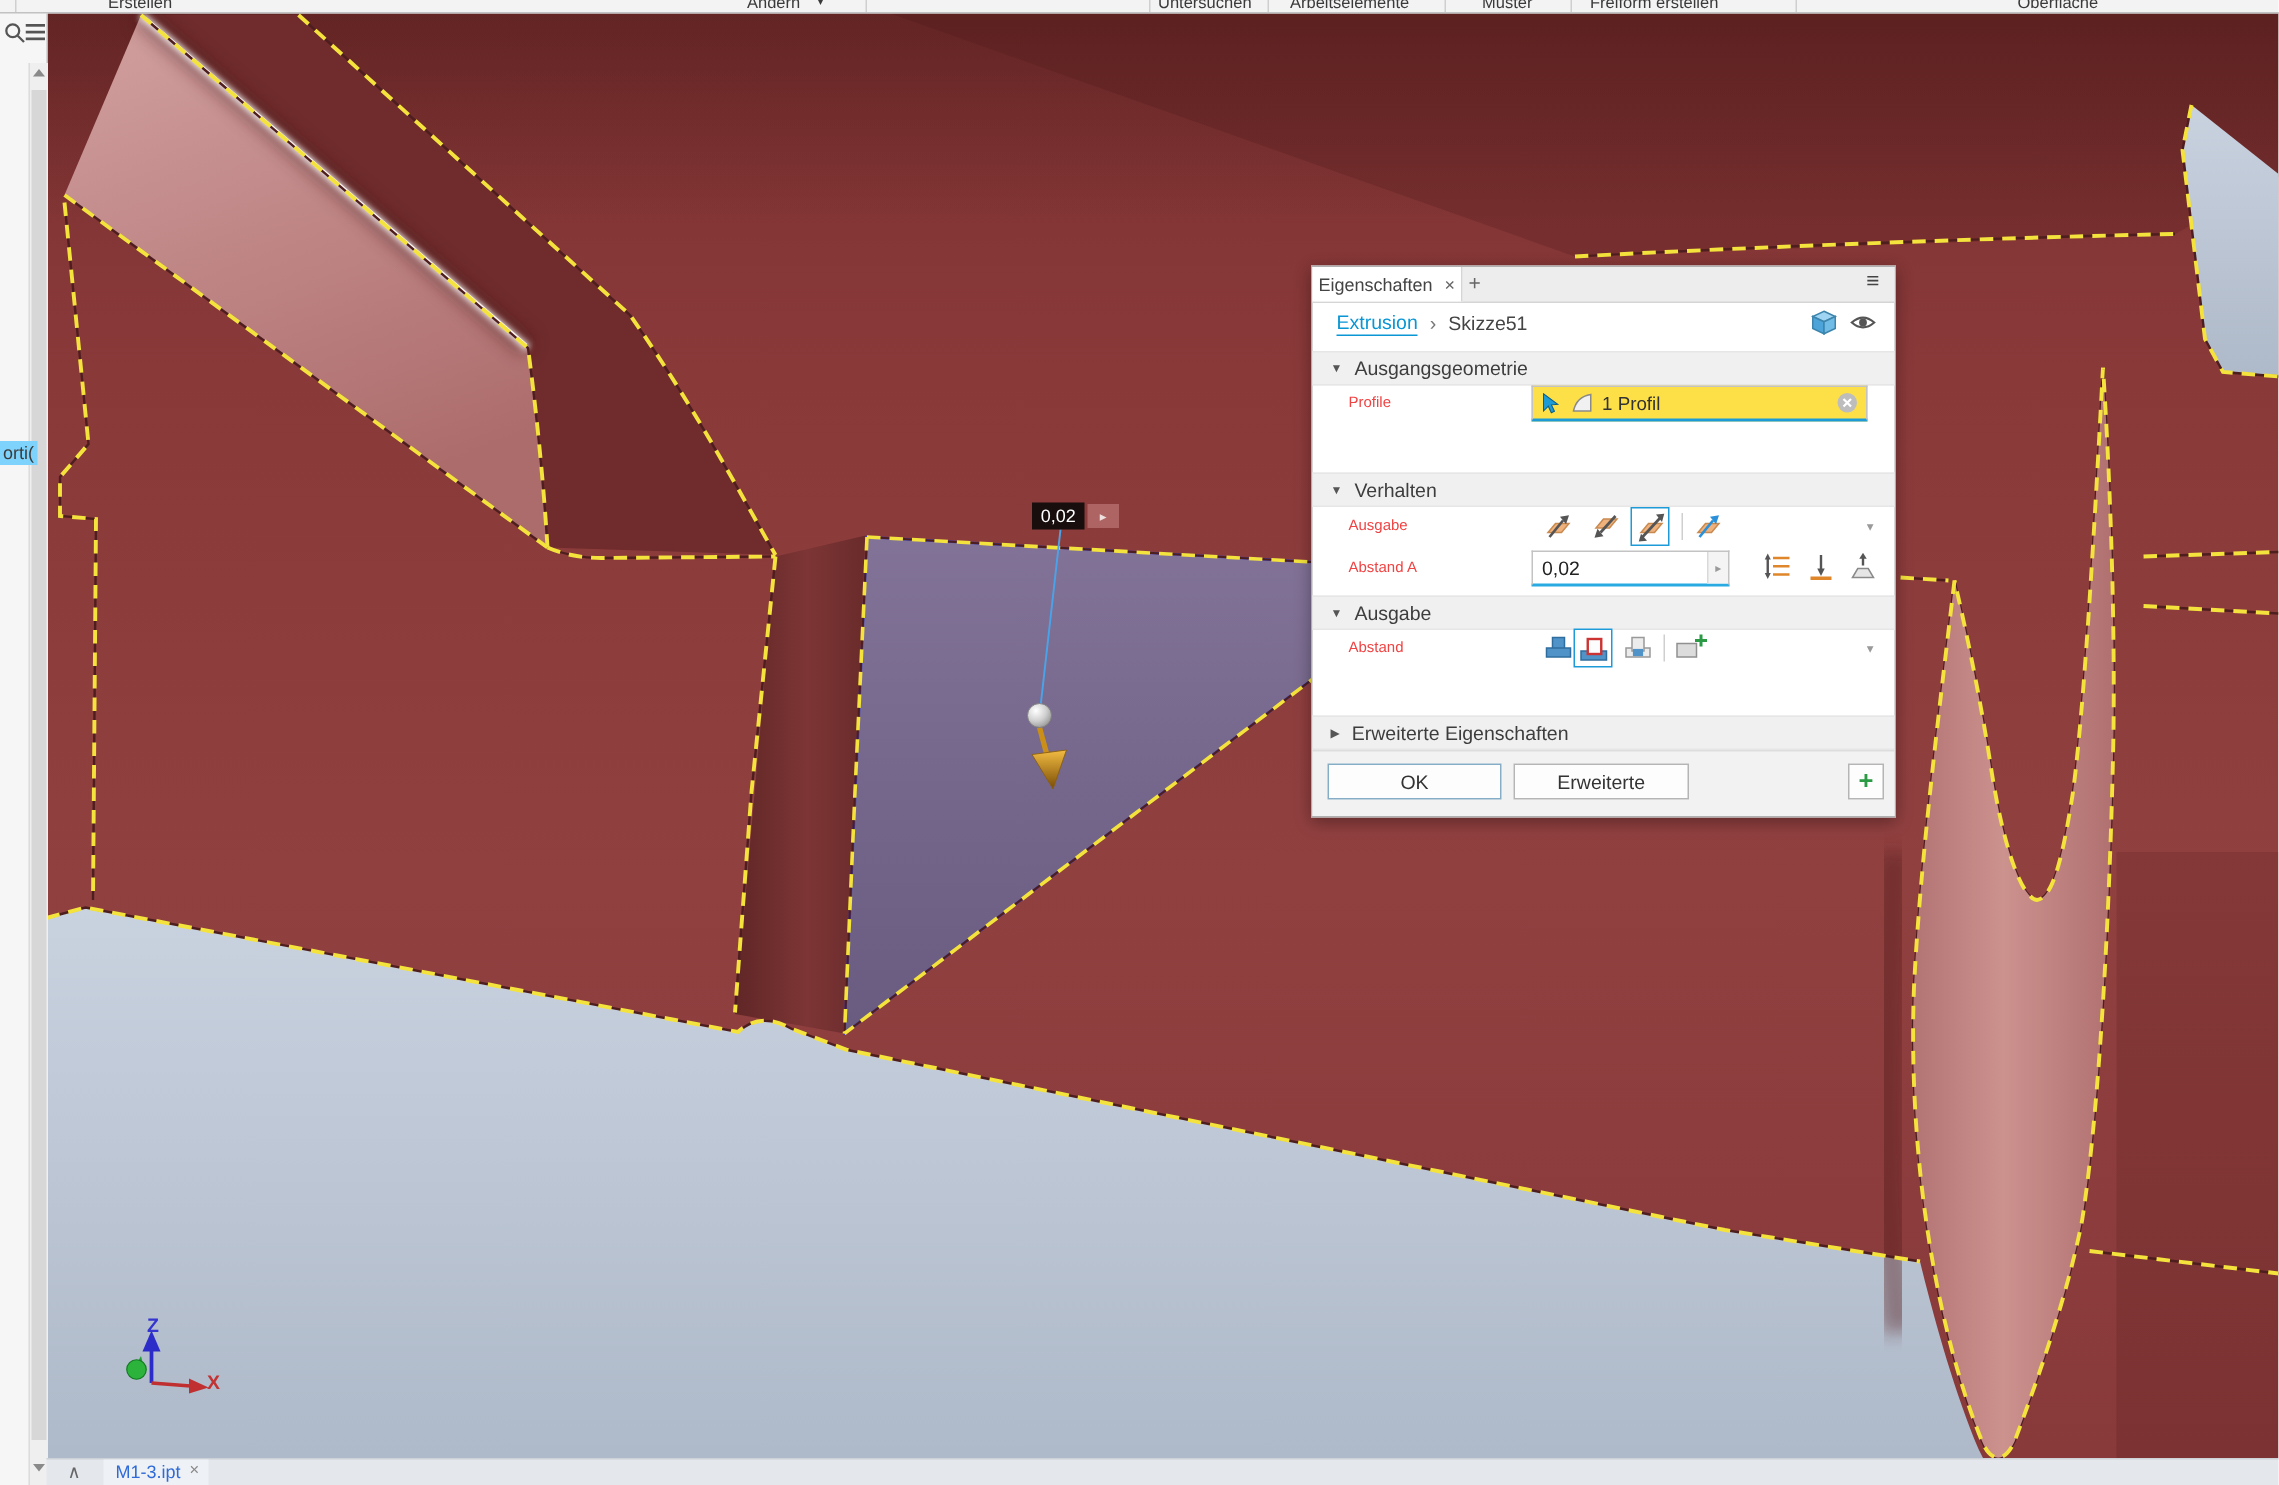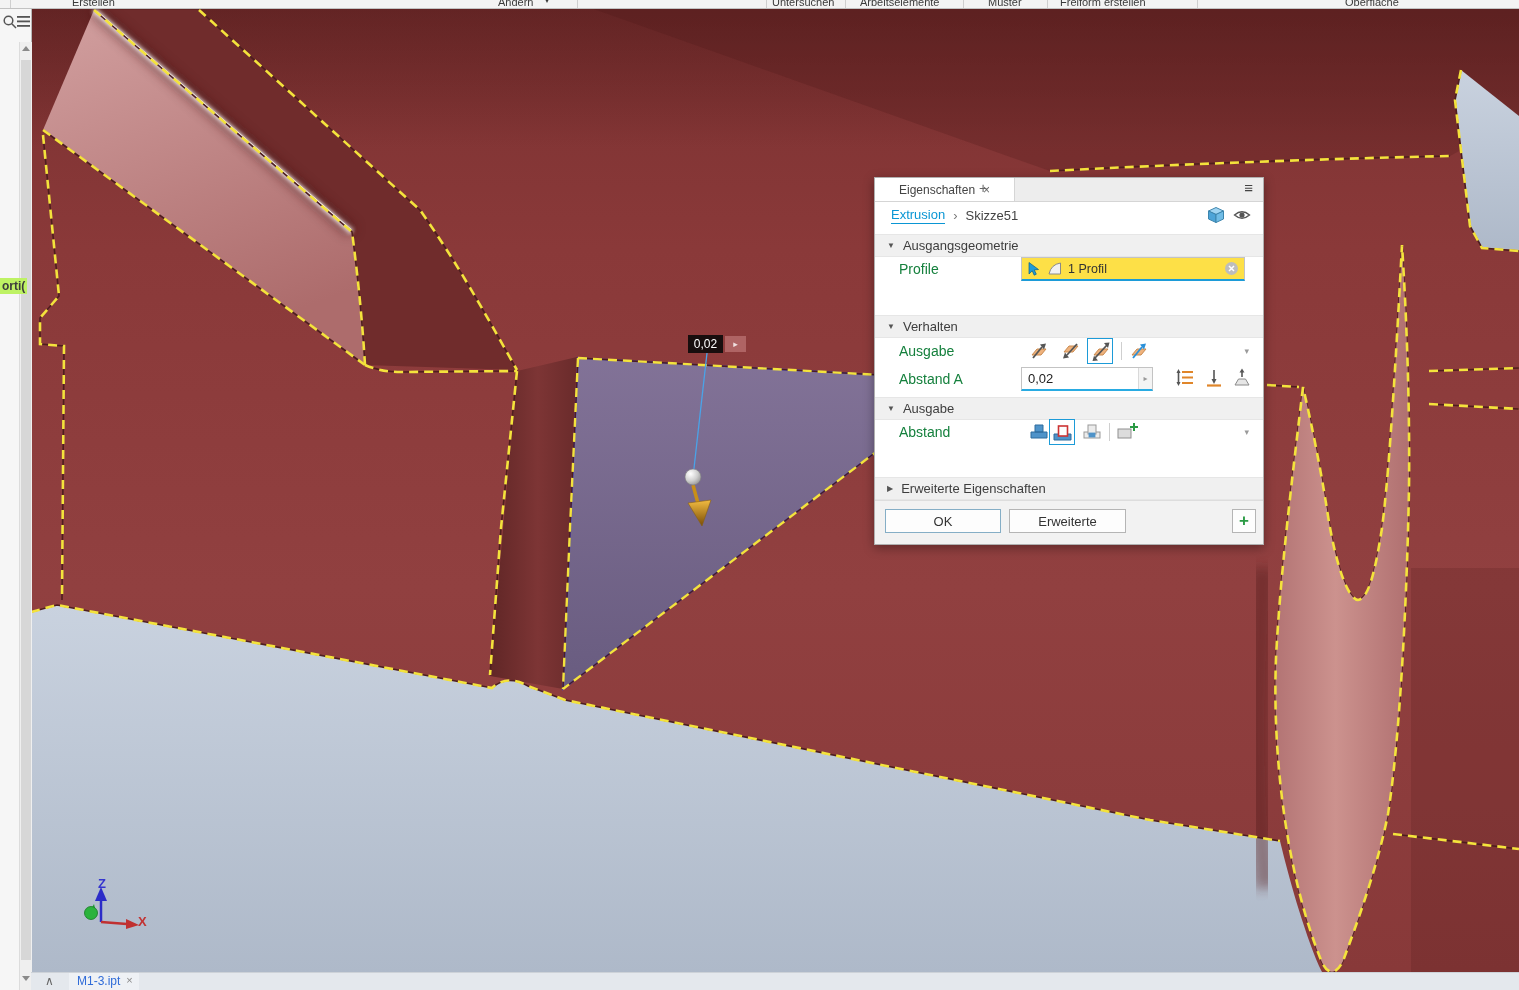--- a/index.html
+++ b/index.html
@@ -9,21 +9,21 @@
   #ribbon{left:0;top:0;width:1519px;height:8px;background:#f3f3f3;border-bottom:1px solid #c2c2c2;overflow:hidden;z-index:5;}
   #ribbon span.glabel{position:absolute;top:-4px;font-size:11px;color:#3a3a3a;white-space:nowrap;}
   #ribbon .vdiv{position:absolute;top:0;width:1px;height:8px;background:#cfcfcf;}
   
   #rail{left:0;top:8px;width:31px;height:982px;background:#f6f6f6;border-right:1px solid #b9b9b9;z-index:4;}
   #rail .track{position:absolute;left:19px;top:34px;width:12px;height:948px;background:#efefef;border-left:1px solid #dcdcdc;}
   #rail .thumb{position:absolute;left:1px;top:18px;width:10px;height:900px;background:#d7d7d7;}
   .chev{width:0;height:0;border-left:4px solid transparent;border-right:4px solid transparent;}
   .chev.up{border-bottom:5px solid #8a8a8a;}
   .chev.down{border-top:5px solid #8a8a8a;}
-  #rail-frag{position:absolute;left:0px;top:270px;font-size:12px;color:#3c3c3c;background:#bef264;padding:1px 2px;font-weight:bold;}
+  #rail-frag{position:absolute;left:0px;top:286px;font-size:12px;color:#3c3c3c;background:#7dd3fc;padding:1px 2px;}
   
   #vp{left:31px;top:8px;width:1488px;height:964px;z-index:1;}
   
   #dim{left:688px;top:335px;z-index:6;display:flex;}
   #dim .val{width:35px;height:18px;background:rgba(8,8,8,.88);color:#fff;font-size:12px;
     display:flex;align-items:center;justify-content:center;}
   #dim .exp{width:21px;height:16px;margin:1px 0 0 2px;background:rgba(198,128,128,.6);color:rgba(255,255,255,.8);
     font-size:9px;display:flex;align-items:center;justify-content:center;}
   .axis{position:absolute;font-size:13px;font-weight:bold;z-index:6;}
   #axis-z{left:98px;top:876px;color:#3535cf;}
@@ -32,34 +32,34 @@
   #bottombar{left:31px;top:972px;width:1488px;height:18px;background:#e4e8ed;border-top:1px solid #cdd2d8;z-index:5;}
   #bottombar .home{position:absolute;left:14px;top:1px;font-size:12px;color:#666;}
   #bottombar .tab{position:absolute;left:38px;top:0;height:18px;padding:1px 6px 0 8px;background:#eef1f5;
     display:flex;gap:6px;align-items:flex-start;}
   #bottombar .tab .t{font-size:12px;color:#2f6bd8;}
   #bottombar .tab .x{font-size:11px;color:#888;}
   
   #panel{left:874px;top:177px;width:388px;height:366px;background:#fff;border:1px solid #b0b0b0;
     box-shadow:0 3px 10px rgba(0,0,0,.35);z-index:10;font-size:13px;color:#3d3d3d;}
   #ptabs{left:0;top:0;right:0;height:23px;background:#ededed;border-bottom:1px solid #d5d5d5;}
-  #ptab-active{position:absolute;left:0;top:0;height:23px;padding:0 24px;background:#fff;border-right:1px solid #d5d5d5;
+  #ptab-active{position:absolute;left:0;top:0;height:23px;padding:0 4px;background:#fff;border-right:1px solid #d5d5d5;
     display:flex;align-items:center;gap:8px;font-size:12px;color:#444;}
   #ptab-active .x{color:#666;font-size:12px;}
   #ptab-add{position:absolute;left:104px;top:2px;font-size:14px;color:#666;}
   #pmenu{position:absolute;right:10px;top:1px;font-size:15px;color:#444;}
   #pcrumb{left:0;top:23px;right:0;height:28px;display:flex;align-items:center;padding-left:16px;gap:8px;}
   #pcrumb .lnk{color:#0a96d4;font-size:13px;border-bottom:1px solid #0a96d4;padding-bottom:1px;}
   #pcrumb .sep{color:#777;}
   #pcrumb .itm{color:#444;}
   .sechdr{left:0;right:0;height:21px;background:#f0f0f0;border-top:1px solid #e6e6e6;border-bottom:1px solid #e6e6e6;
     display:flex;align-items:center;padding-left:12px;gap:8px;}
   .sechdr .car{font-size:8px;color:#555;}
   .prow{left:0;right:0;}
-  .plabel{position:absolute;left:24px;top:50%;transform:translateY(-50%);font-size:14px;color:#15803d;white-space:nowrap;}
+  .plabel{position:absolute;left:24px;top:50%;transform:translateY(-50%);font-size:10px;color:#ef4444;white-space:nowrap;}
   .pfield{position:absolute;left:146px;width:224px;height:22px;border:1px solid #c3c3c3;background:#fde047;
     display:flex;align-items:center;gap:5px;padding-left:3px;box-sizing:border-box;}
   .pfield.active{border-bottom:2px solid #1c9bd8;height:24px;}
   .pfield .ftext{font-size:12.5px;color:#333;}
   .clear{position:absolute;right:5px;top:3px;}
   .ddown{position:absolute;right:14px;top:50%;transform:translateY(-50%);font-size:9px;color:#9a9a9a;}
   .iconbtn{position:absolute;width:24px;height:24px;top:50%;transform:translateY(-50%);}
   .iconbtn.sel{border:1px solid #1c9bd8;background:#fff;}
   .icondiv{position:absolute;width:1px;height:18px;background:#cfcfcf;top:50%;transform:translateY(-50%);}
   #abst-input{position:absolute;left:146px;top:50%;transform:translateY(-50%);width:132px;height:24px;

